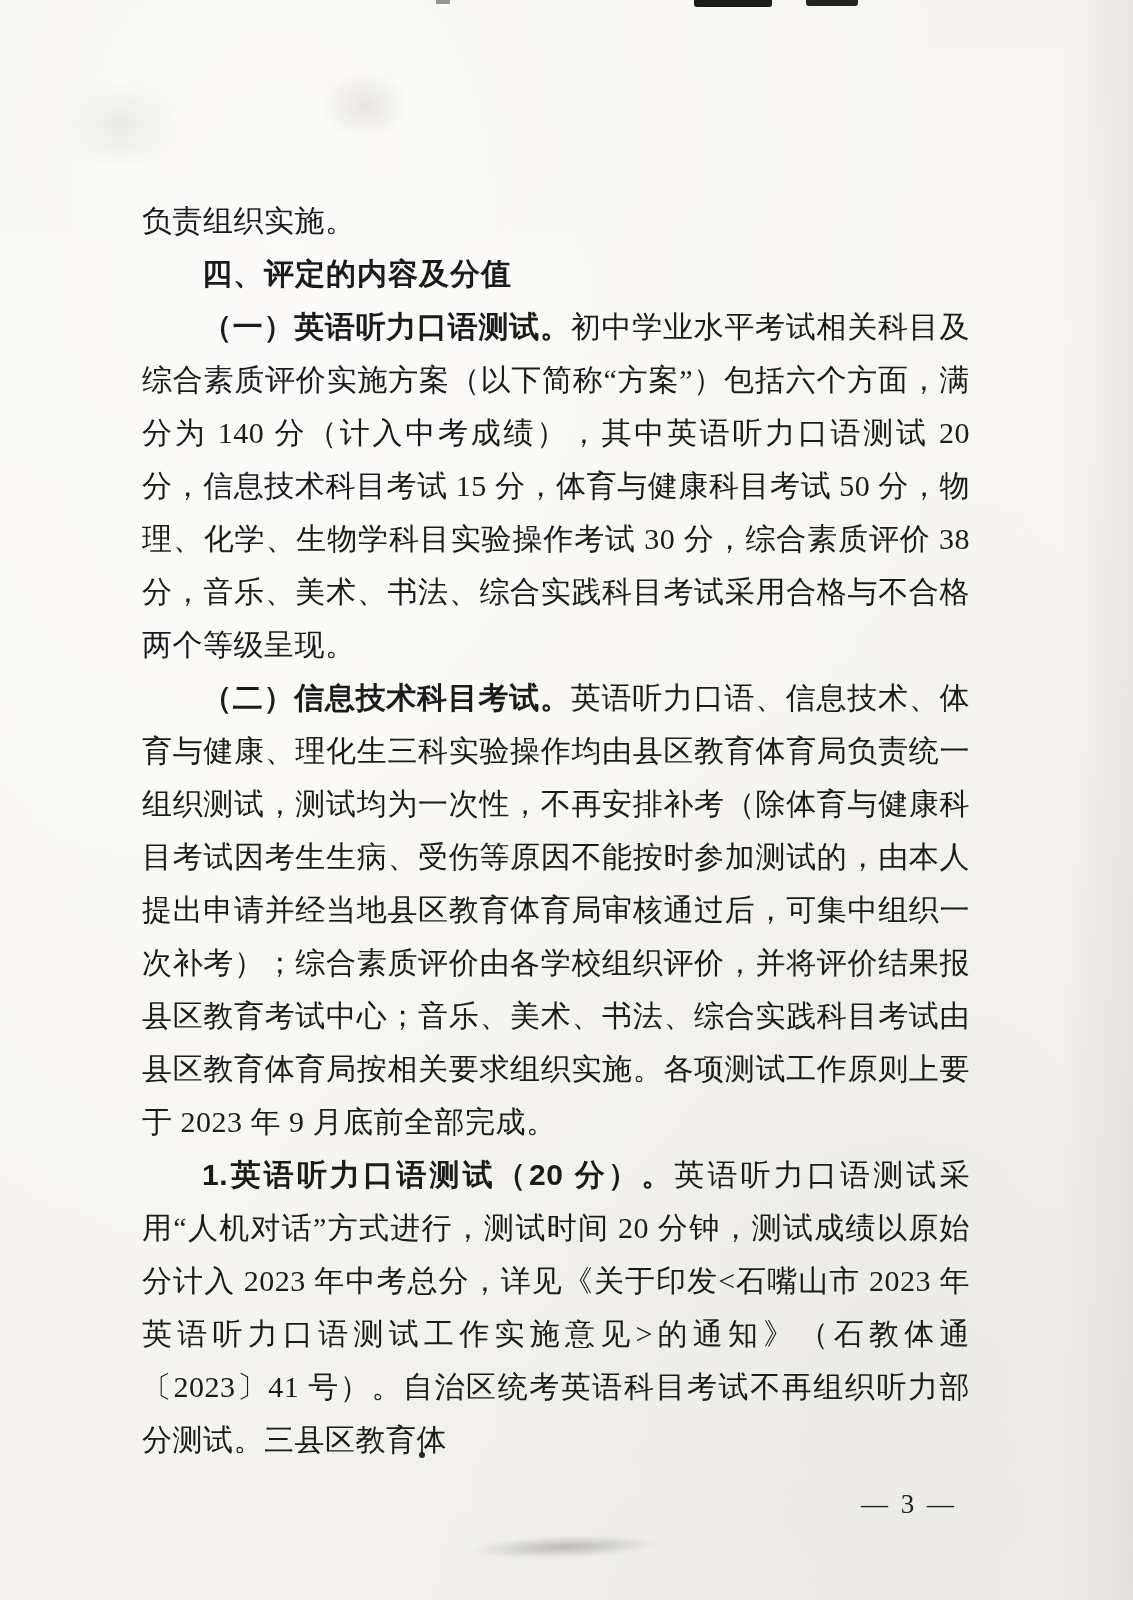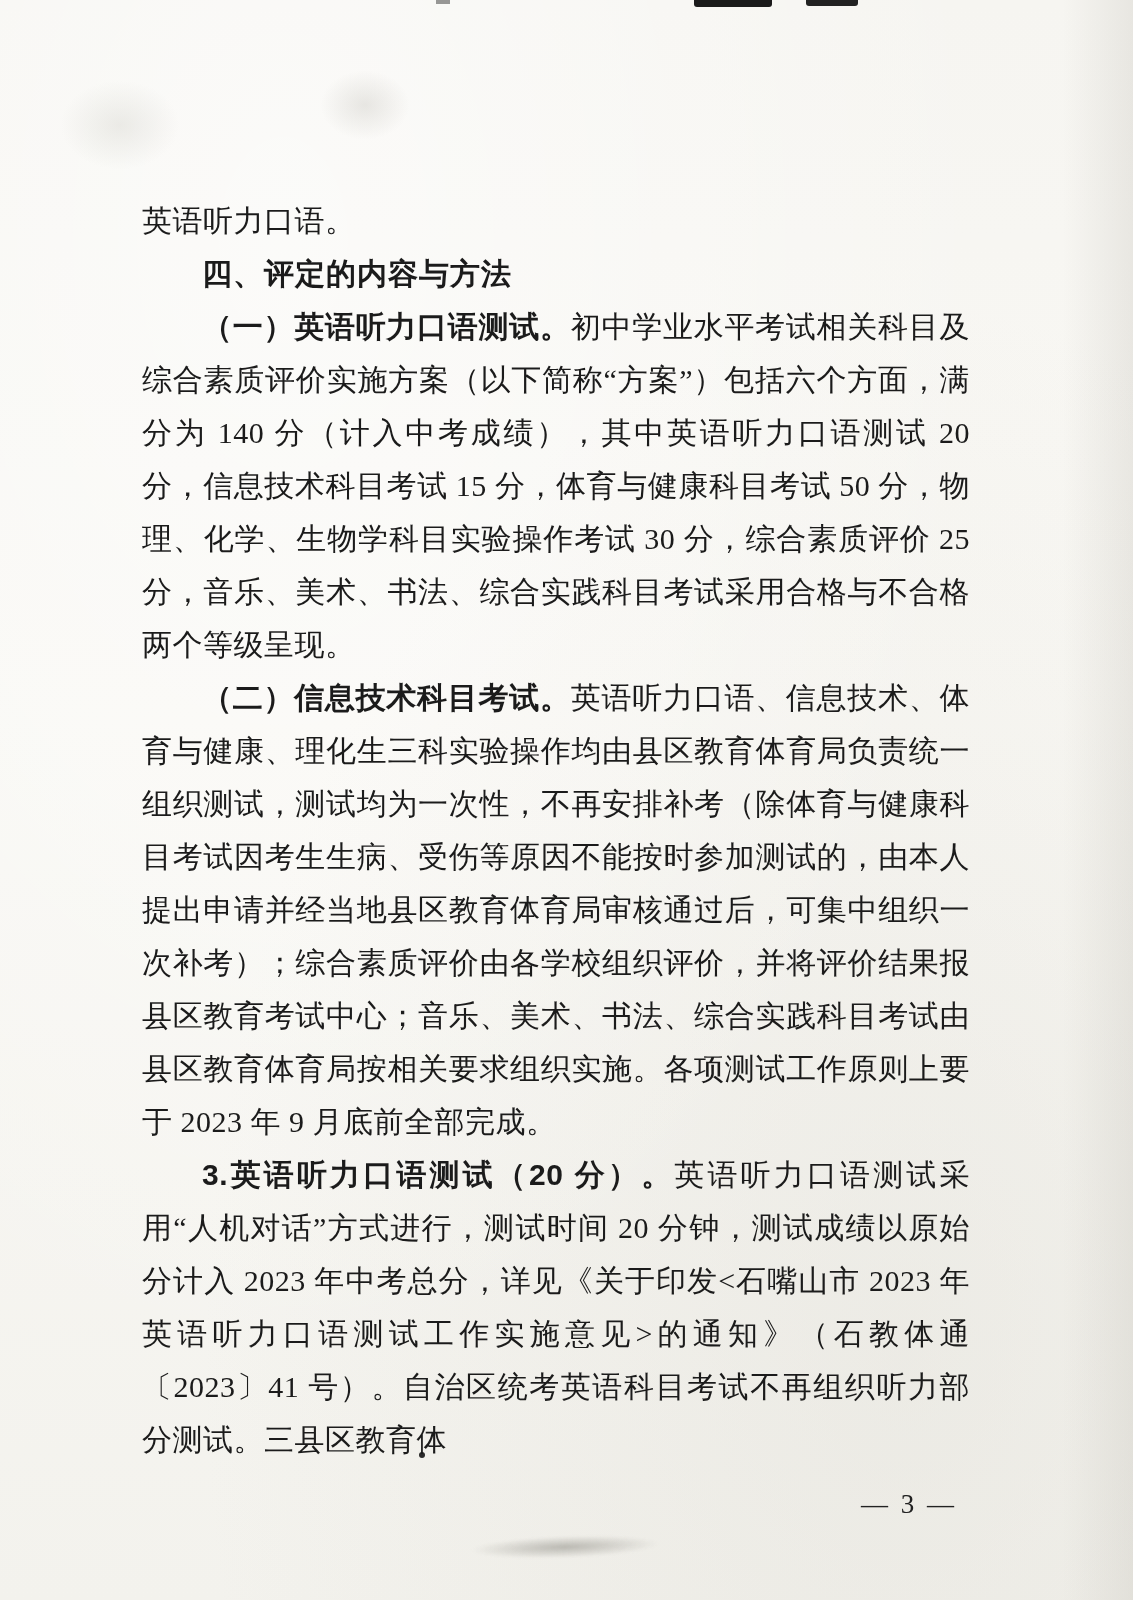--- a/index.html
+++ b/index.html
@@ -94,36 +94,36 @@
   <div class="artifact top-mark-3"></div>
   <div class="artifact faint-patch-1"></div>
   <div class="artifact faint-patch-2"></div>
   <div class="artifact right-shade"></div>
   <div class="artifact dot-mark"></div>
   <div class="artifact bottom-smudge"></div>
 
   <div class="textblock">
 
     <p class="noindent">
-      <span>英语听力口语。</span>
+      <span>负责组织实施。</span>
     </p>
 
     <p>
-      <span class="heading">四、评定的内容与方法</span>
+      <span class="heading">四、评定的内容及分值</span>
     </p>
 
     <p>
-      <span class="lead">（一）英语听力口语测试。</span><span>初中学业水平考试相关科目及综合素质评价实施方案（以下简称“方案”）包括六个方面，满分为 140 分（计入中考成绩），其中英语听力口语测试 20 分，信息技术科目考试 15 分，体育与健康科目考试 50 分，物理、化学、生物学科目实验操作考试 30 分，综合素质评价 25 分，音乐、美术、书法、综合实践科目考试采用合格与不合格两个等级呈现。</span>
+      <span class="lead">（一）英语听力口语测试。</span><span>初中学业水平考试相关科目及综合素质评价实施方案（以下简称“方案”）包括六个方面，满分为 140 分（计入中考成绩），其中英语听力口语测试 20 分，信息技术科目考试 15 分，体育与健康科目考试 50 分，物理、化学、生物学科目实验操作考试 30 分，综合素质评价 38 分，音乐、美术、书法、综合实践科目考试采用合格与不合格两个等级呈现。</span>
     </p>
 
     <p>
       <span class="lead">（二）信息技术科目考试。</span><span>英语听力口语、信息技术、体育与健康、理化生三科实验操作均由县区教育体育局负责统一组织测试，测试均为一次性，不再安排补考（除体育与健康科目考试因考生生病、受伤等原因不能按时参加测试的，由本人提出申请并经当地县区教育体育局审核通过后，可集中组织一次补考）；综合素质评价由各学校组织评价，并将评价结果报县区教育考试中心；音乐、美术、书法、综合实践科目考试由县区教育体育局按相关要求组织实施。各项测试工作原则上要于 2023 年 9 月底前全部完成。</span>
     </p>
 
     <p>
-      <span class="lead">3.英语听力口语测试（20 分）。</span><span>英语听力口语测试采用“人机对话”方式进行，测试时间 20 分钟，测试成绩以原始分计入 2023 年中考总分，详见《关于印发&lt;石嘴山市 2023 年英语听力口语测试工作实施意见&gt;的通知》（石教体通〔2023〕41 号）。自治区统考英语科目考试不再组织听力部分测试。三县区教育体</span>
+      <span class="lead">1.英语听力口语测试（20 分）。</span><span>英语听力口语测试采用“人机对话”方式进行，测试时间 20 分钟，测试成绩以原始分计入 2023 年中考总分，详见《关于印发&lt;石嘴山市 2023 年英语听力口语测试工作实施意见&gt;的通知》（石教体通〔2023〕41 号）。自治区统考英语科目考试不再组织听力部分测试。三县区教育体</span>
     </p>
 
   </div>
 
   <div class="pagenum">— 3 —</div>
 
 </div>
 
 </body></html>

